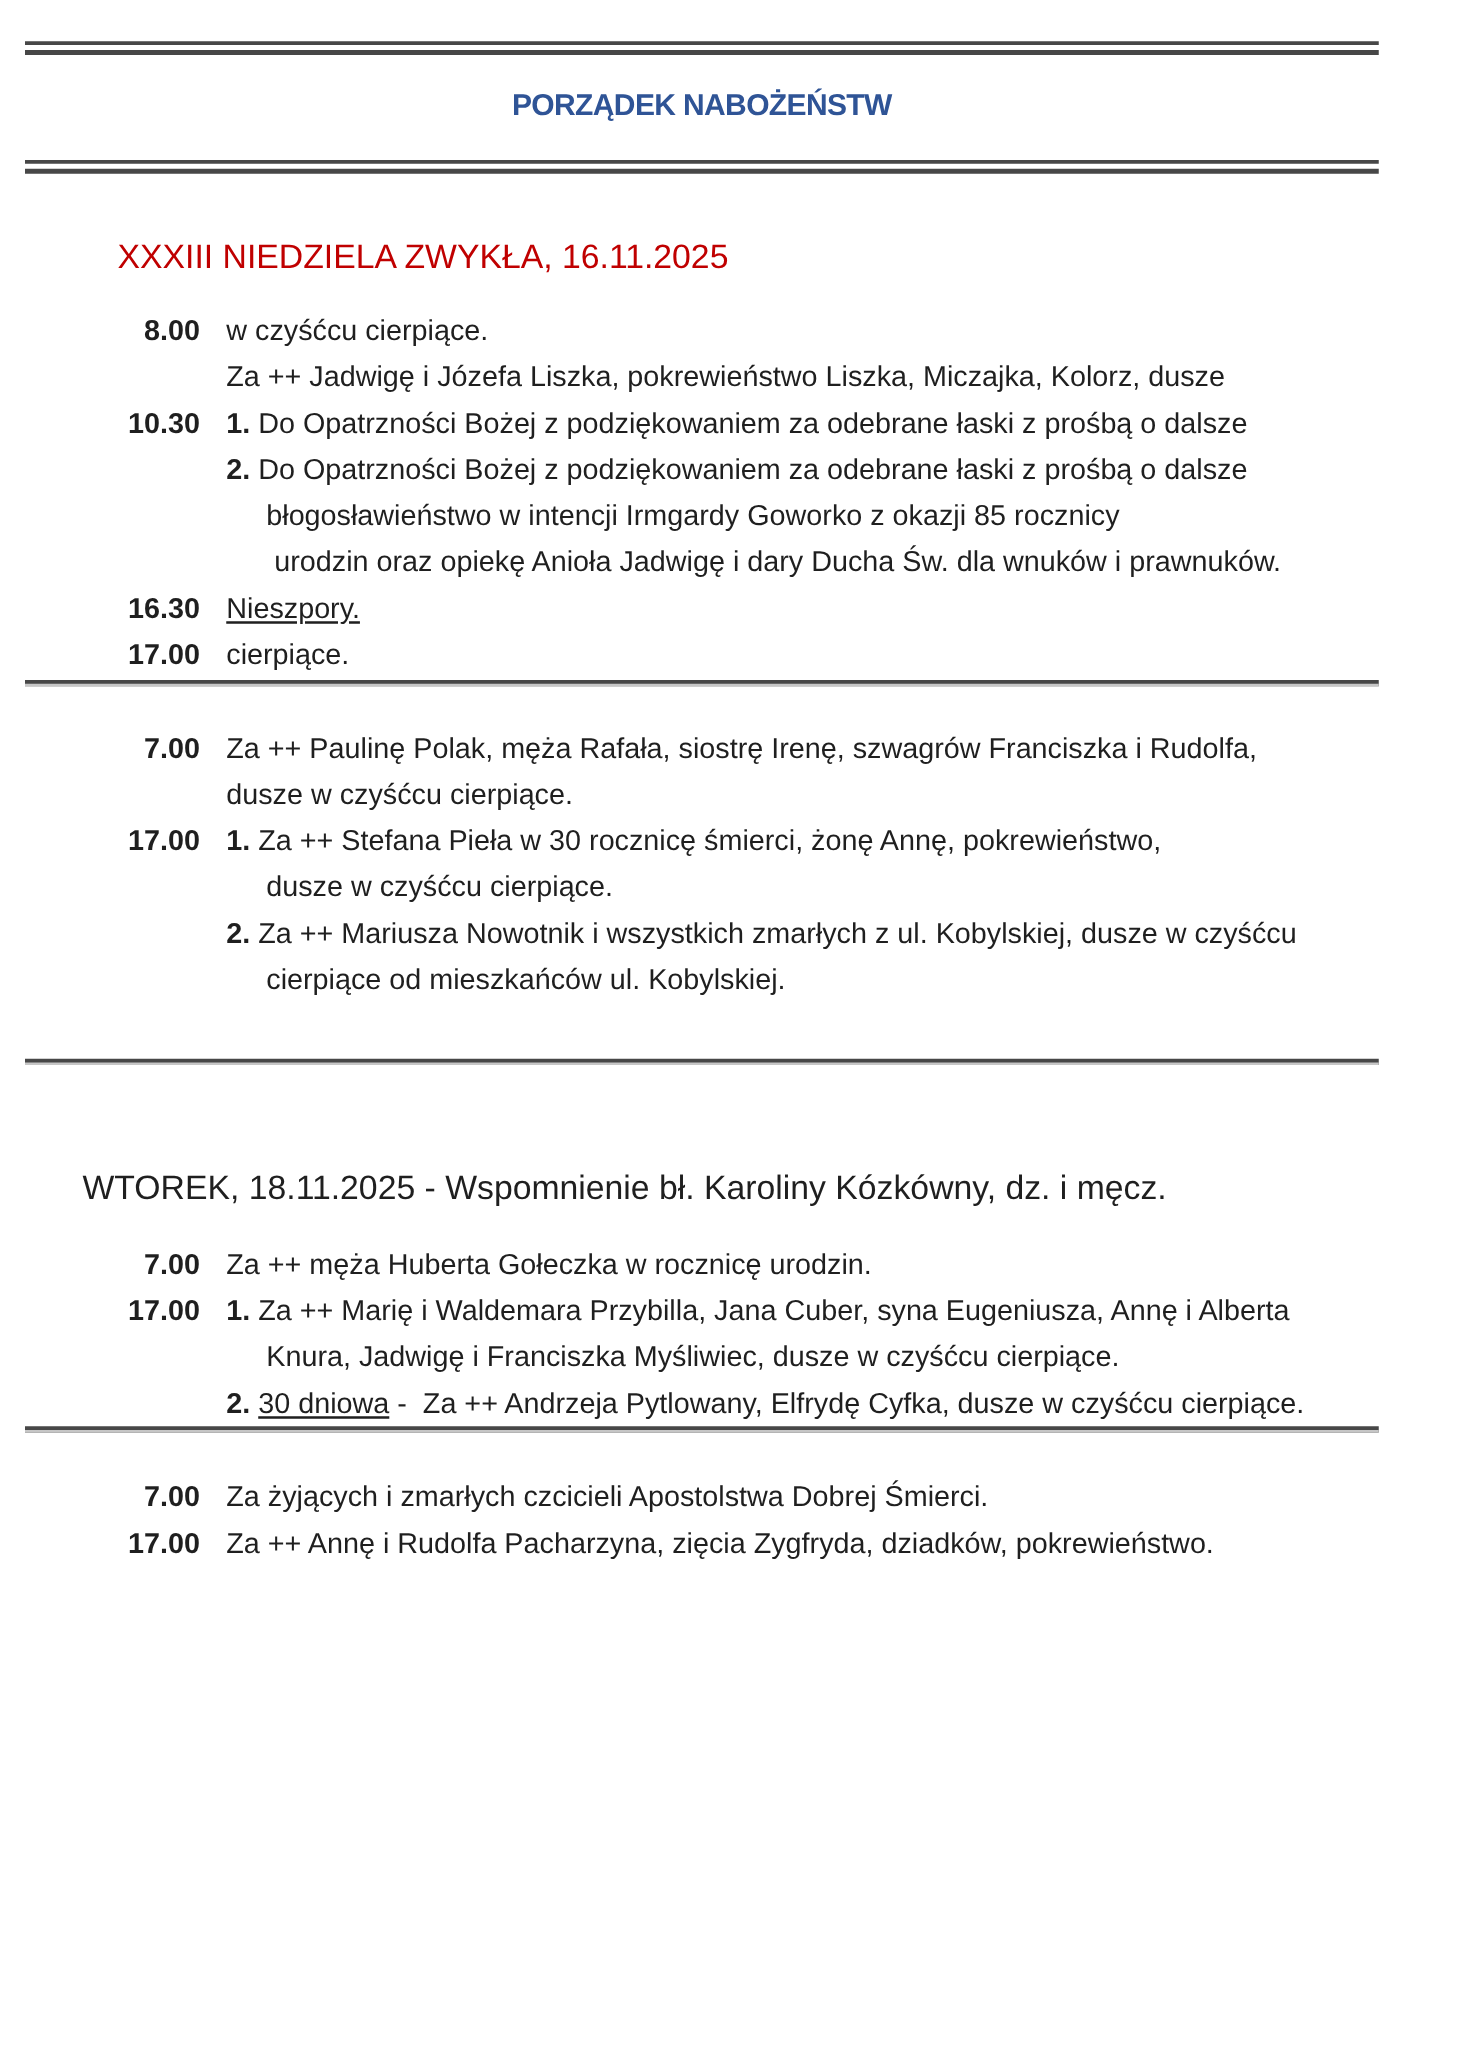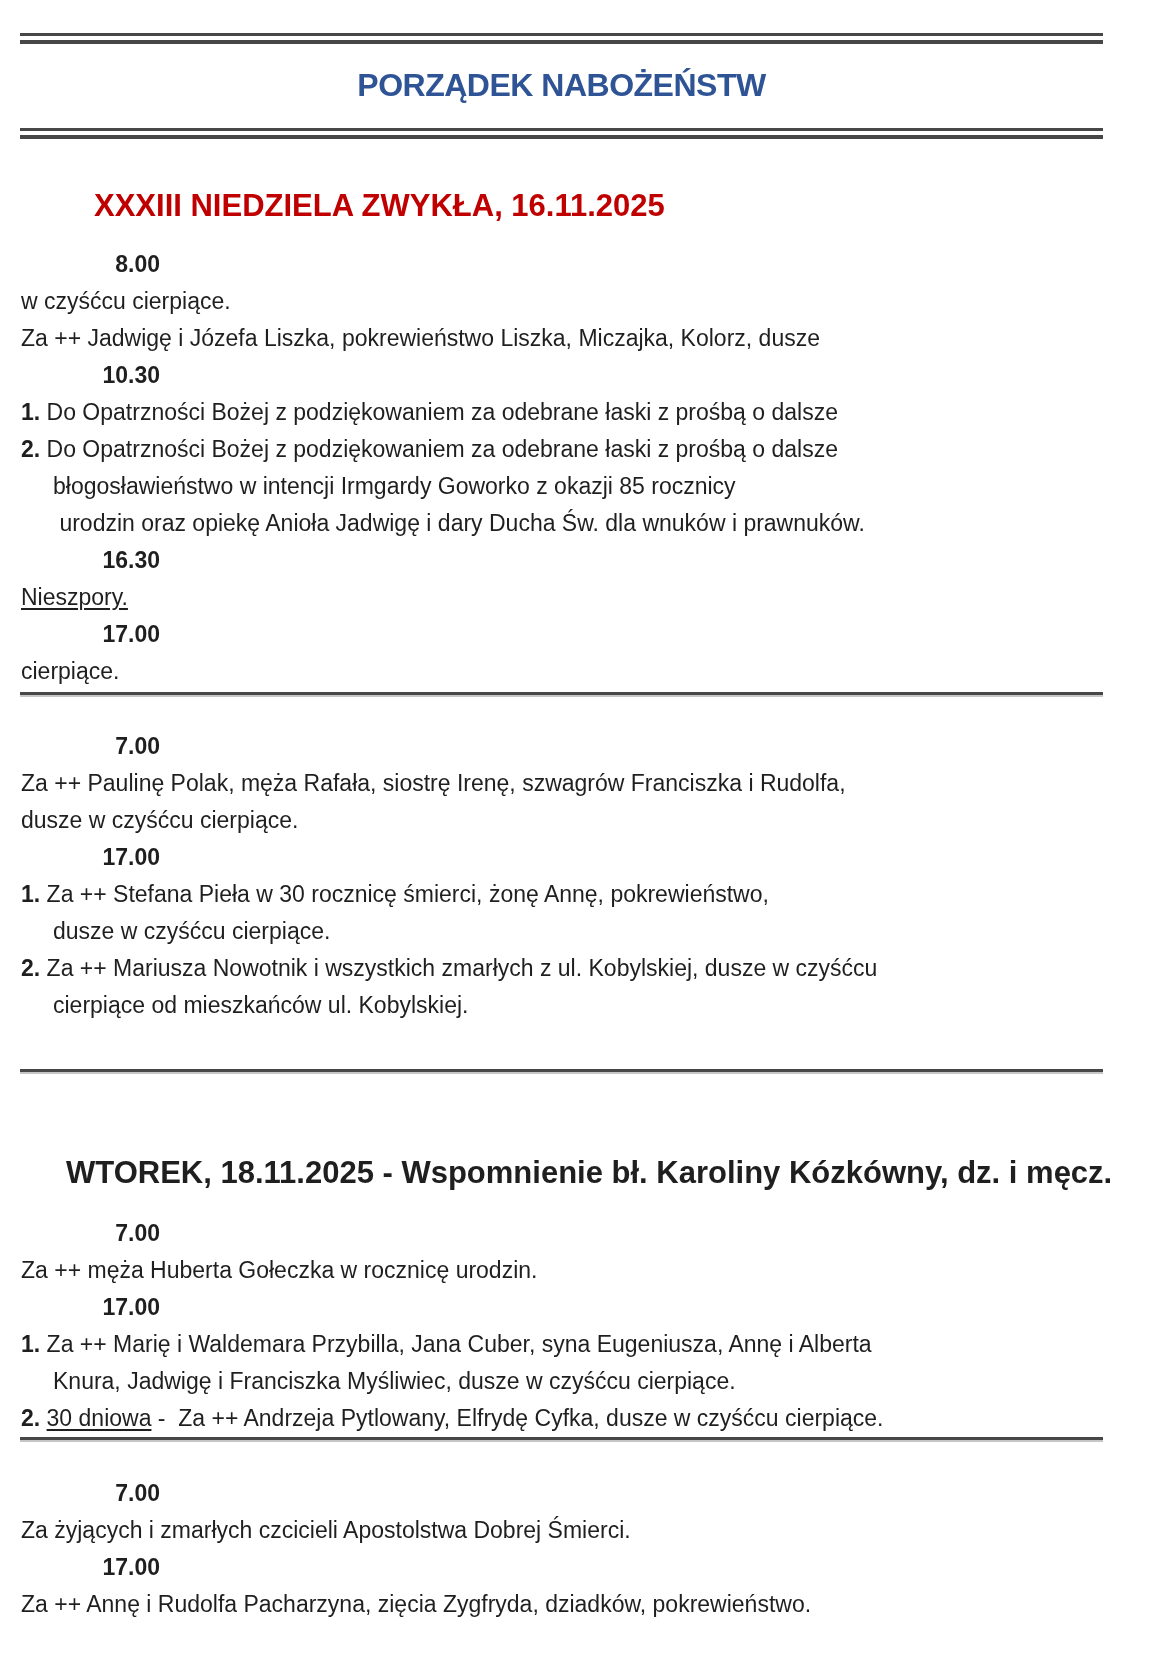--- a/index.html
+++ b/index.html
@@ -14,39 +14,39 @@
   }
   
   .rule-double { margin-left: 20px; margin-right: 66px; }
   #rule-top { margin-top: 33px; }
   #rule-bottom { margin-top: 17px; }
   .rule-double .bar { height: 3px; background: var(--rule, #474747); }
   .rule-double .bar.b2 { margin-top: 4px; height: 4px; }
   .title {
     margin: 15px 66px 0 20px;
     text-align: center;
-    font-size: 32px;
+    font-size: 24px;
     line-height: 52px;
     font-weight: bold;
     letter-spacing: -0.5px;
     color: var(--blue, #2f5496);
   }
   
   .section .heading {
-    font-size: 31px;
+    font-size: 27px;
     line-height: 37px;
-    font-weight: bold;
+    font-weight: normal;
     white-space: pre;
     margin-left: 66px;
     margin-right: 40px;
   }
   .section .heading.red { color: var(--red, #c00000); margin-left: 94px; }
   
   .entries { font-size: 23px; line-height: 37px; }
-  .entry { display: flex; align-items: flex-start; flex-direction: column; }
+  .entry { display: flex; align-items: flex-start; }
   .time { flex: none; width: 160px; text-align: right; font-weight: bold; }
   .content { margin-left: 21px; }
   .line { white-space: pre; }
   .line.ind { margin-left: 32px; }
   .b { font-weight: bold; }
   .u { text-decoration: underline; text-underline-offset: 3px; }
   
   .divider {
     margin-left: 20px;
     margin-right: 66px;

